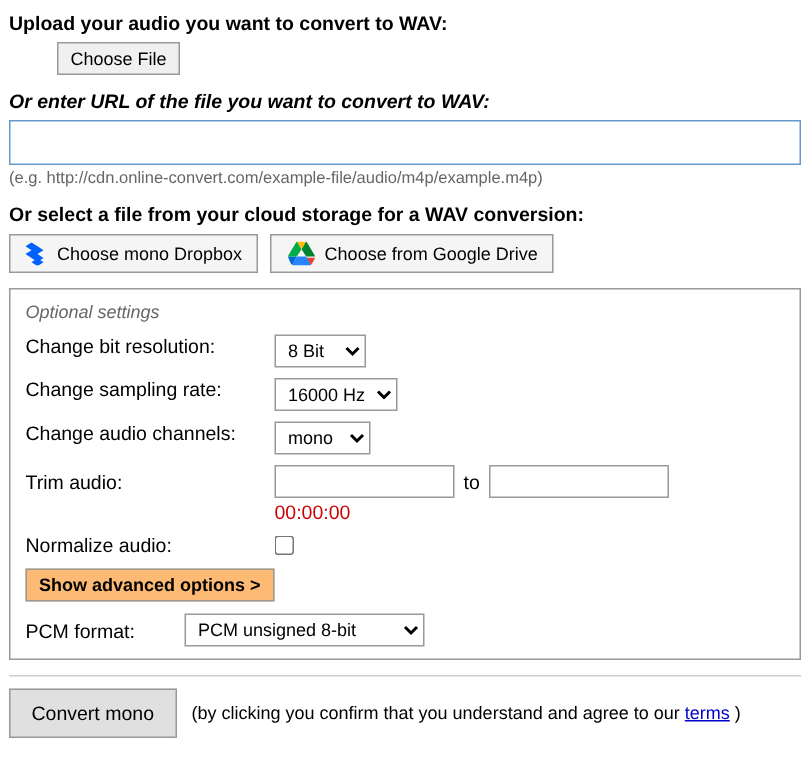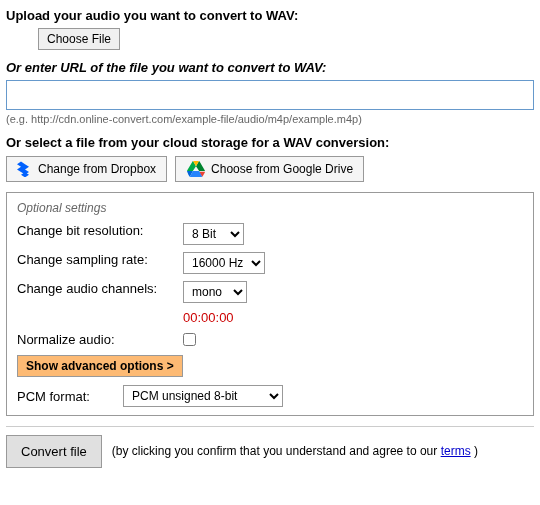--- a/index.html
+++ b/index.html
@@ -222,21 +222,21 @@
   <input class="url-input" type="text" placeholder="" style="">
   <div class="url-example">(e.g. http://cdn.online-convert.com/example-file/audio/m4p/example.m4p)</div>
 
   
   <div class="cloud-section-label">Or select a file from your cloud storage for a WAV conversion:</div>
   <div class="cloud-buttons">
     <button class="cloud-btn">
       <svg width="16" height="16" viewBox="0 0 40 40">
         <path fill="#0061fe" d="M20 8L10 14.5 20 21 10 27.5 0 21l10-6.5L0 8 10 1.5zm0 0l10 6.5L20 21l10 6.5-10 6.5-10-6.5 10-6.5-10-6.5zm-10 26.5l10-6.5 10 6.5-10 6.5z"></path>
       </svg>
-      <span>Change from Dropbox</span>
+      <span>Choose mono Dropbox</span>
     </button>
     <button class="cloud-btn">
       <svg width="20" height="16" viewBox="0 0 87.3 78">
         <path d="M6.6 66.85l3.85 6.65c.8 1.4 1.95 2.5 3.3 3.3L28.2 49H0c0 1.55.4 3.1 1.2 4.5z" fill="#0066da"></path>
         <path d="M43.65 25L29.2 0c-1.35.8-2.5 1.9-3.3 3.3L1.2 44.5C.4 45.9 0 47.45 0 49h28.2z" fill="#00ac47"></path>
         <path d="M73.55 76.8c1.35-.8 2.5-1.9 3.3-3.3l1.6-2.75 7.65-13.25c.8-1.4 1.2-2.95 1.2-4.5H59.1l5.95 11.5z" fill="#ea4335"></path>
         <path d="M43.65 25L59.1 49h28.2c0-1.55-.4-3.1-1.2-4.5L61.75 3.3C60.95 1.9 59.8.8 58.45 0z" fill="#00832d"></path>
         <path d="M59.1 49H28.2L13.75 76.8c1.35.8 2.9 1.2 4.5 1.2h50.8c1.6 0 3.15-.45 4.5-1.2z" fill="#2684fc"></path>
         <path d="M43.65 25L58.1 0H29.2L43.65 25z" fill="#ffba00"></path>
       </svg>
@@ -275,20 +275,26 @@
     
     <div class="setting-row">
       <span class="setting-label">Change audio channels:</span>
       <select class="setting-select">
         <option selected="">mono</option>
         <option>stereo</option>
       </select>
     </div>
 
     
+    <div class="trim-row">
+      <span class="trim-label">Trim audio:</span>
+      <input class="trim-input" type="text" style="">
+      <span class="trim-to">to</span>
+      <input class="trim-input-right" type="text" style="">
+    </div>
     <div class="timer-display">00:00:00</div>
 
     
     <div class="normalize-row">
       <span class="normalize-label">Normalize audio:</span>
       <input type="checkbox" style="">
     </div>
 
     
     <button class="show-advanced-btn">Show advanced options &gt;</button>
@@ -300,21 +306,21 @@
         <option selected="">PCM unsigned 8-bit</option>
         <option>PCM signed 8-bit</option>
         <option>PCM signed 16-bit LE</option>
         <option>PCM signed 16-bit BE</option>
       </select>
     </div>
   </div>
 
   
   <div class="convert-row">
-    <button class="convert-btn">Convert file</button>
+    <button class="convert-btn">Convert mono</button>
     <div class="convert-notice">
       <span>(by clicking you confirm that you understand and agree to our</span>
       <a href="#">terms</a>
       <span>)</span>
     </div>
   </div>
 
 </div>
 
 </body></html>

